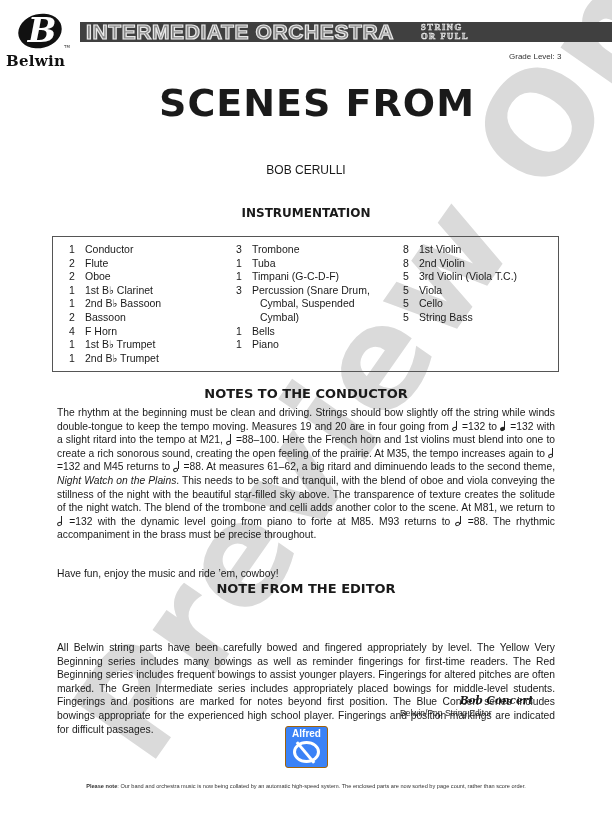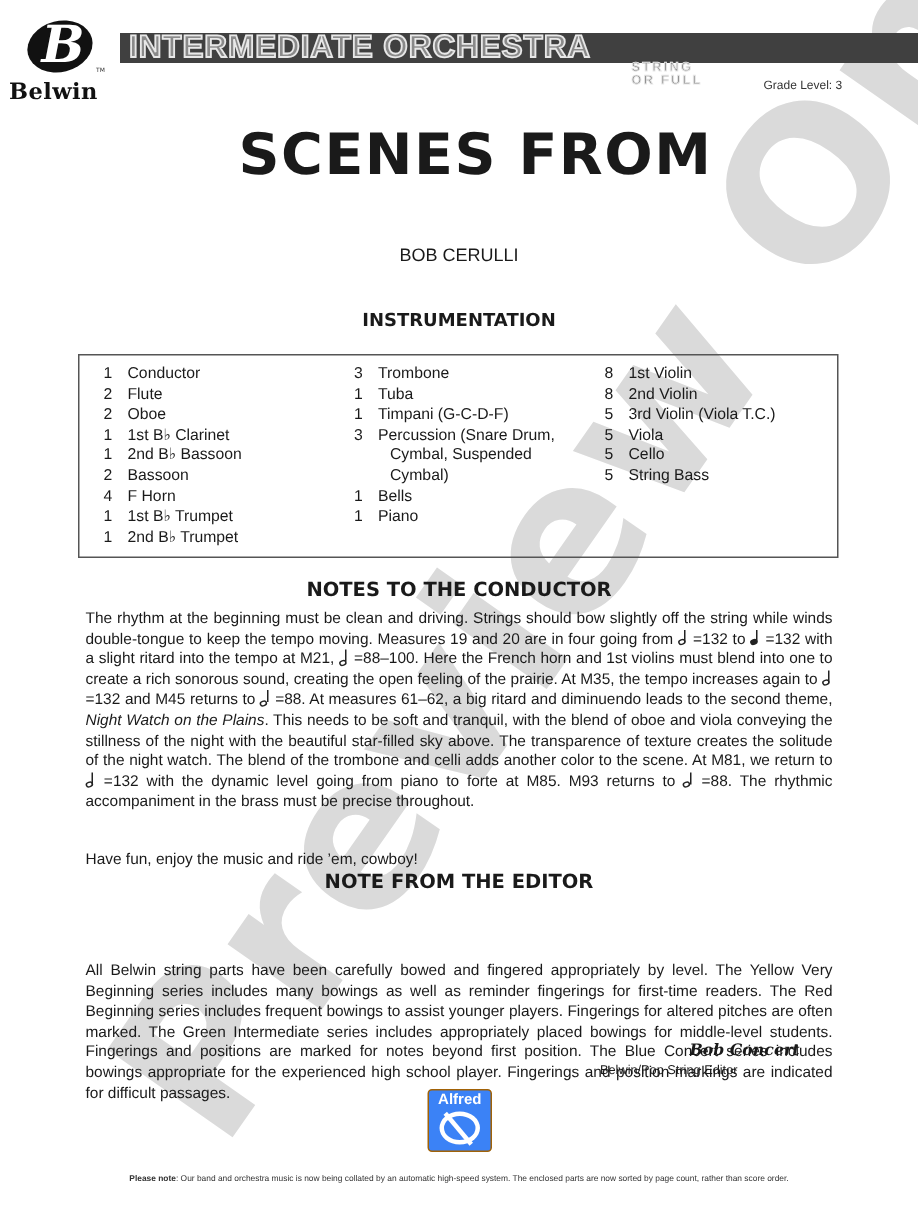--- a/index.html
+++ b/index.html
@@ -14,21 +14,21 @@
                  font-family:"DejaVu Serif", serif; font-style:italic; font-weight:bold;
                  font-size:34px; line-height:36px; color:#fff; text-align:center; }
   .logo-tm { position:absolute; left:58px; top:30px; font-size:4px; color:#333; }
   .logo-word { position:absolute; left:0; top:38px; font-family:"DejaVu Serif", serif;
                font-weight:bold; font-size:15px; letter-spacing:0.3px; color:#111; }
 
   .banner { position:absolute; left:80px; top:22px; width:532px; height:20px; background:#404040; }
   .banner-title { position:absolute; left:6px; top:-1px; font-family:"Liberation Sans", sans-serif;
                   font-weight:bold; font-size:21px; line-height:22px; color:#8a8a8a; letter-spacing:0.6px;
                   -webkit-text-stroke:1.2px #e8e8e8; }
-  .banner-sub { position:absolute; left:341px; top:18px; font-family:Liberation Sans, sans-serif;
+  .banner-sub { position:absolute; left:341px; top:1px; font-family:Liberation Serif, serif;
                 font-weight:bold; font-size:8.5px; line-height:8.5px; color:#8a8a8a; letter-spacing:1.5px;
                 -webkit-text-stroke:0.6px #e8e8e8; }
   .grade { position:absolute; left:509px; top:12px; font-size:8px; color:#333;
            font-family:"Liberation Sans", sans-serif;margin-top:40px; }
 
   
   .watermark { position:absolute; left:-40px; top:385px; width:700px; text-align:center;
                transform:rotate(-55deg); font-family:"DejaVu Sans", sans-serif; font-weight:bold;
                font-size:140px; line-height:140px; color:#dadada; letter-spacing:2px;
                z-index:0; white-space:nowrap; }

